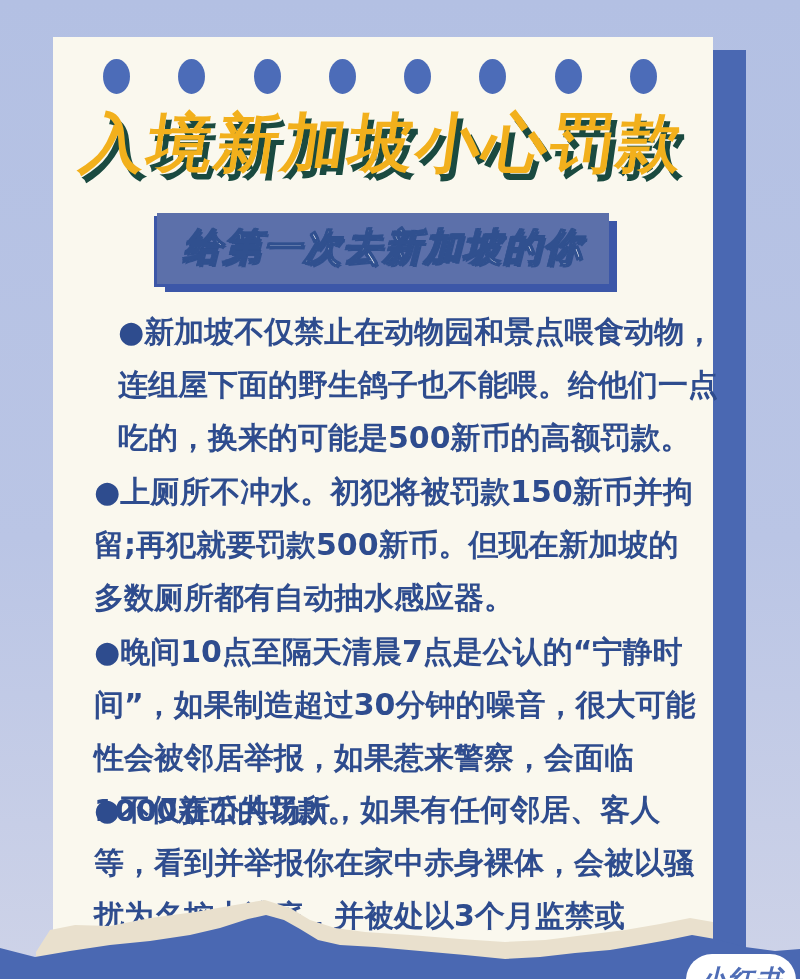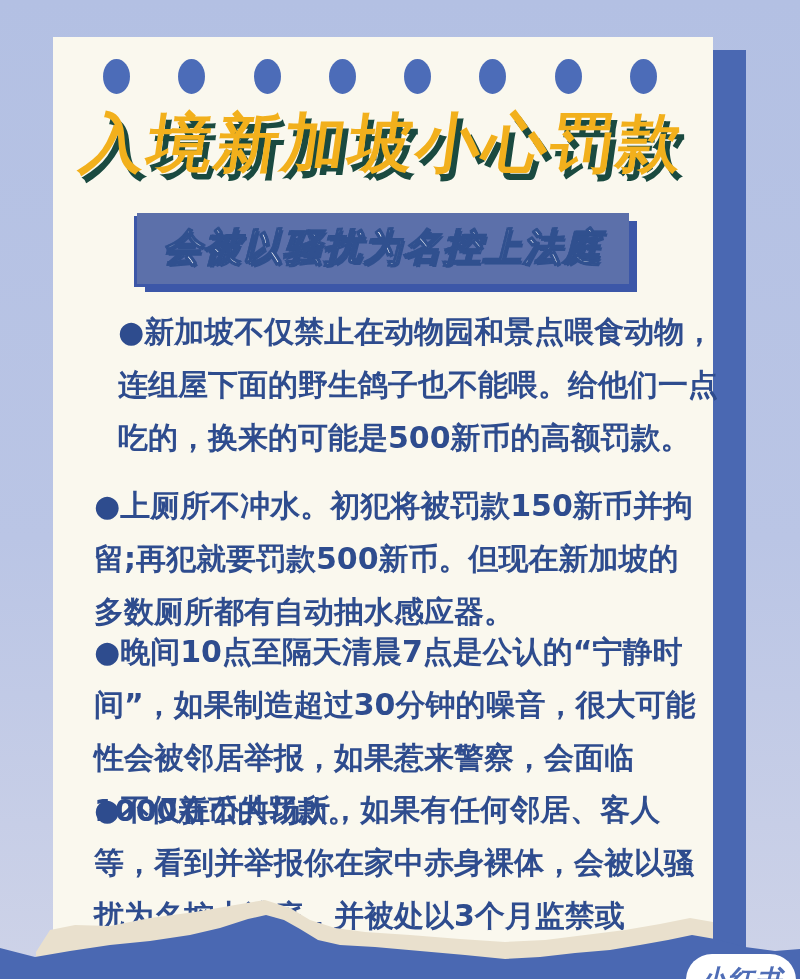--- a/index.html
+++ b/index.html
@@ -50,21 +50,21 @@
     -webkit-text-stroke:1.5px #30508f;
     text-shadow:2px 2px 0 #30508f,-1px 1px 0 #30508f,1px -1px 0 #30508f;
   }
   
   .para{
     position:absolute;left:94px;width:604px;
     font-size:30px;font-weight:bold;line-height:53px;
     color:#2e4c8e;letter-spacing:0px;
     text-align:left;
   }
-  .p1{top:305px;margin-left:24px;} .p2{top:479px;} .p3{top:625px;} .p4{top:783px;}
+  .p1{top:305px;margin-left:24px;} .p2{top:465px;} .p3{top:625px;} .p4{top:783px;}
   
   .torn{
     position:absolute;left:0;top:849px;width:800px;height:130px;
   }
   
   .watermark{
     position:absolute;left:686px;top:954px;width:110px;height:52px;
     background:#ffffff;border-radius:26px;
     display:flex;justify-content:center;align-items:flex-start;
     padding-top:8px;box-sizing:border-box;
@@ -88,21 +88,21 @@
   <div class="dot"></div>
   <div class="dot"></div>
   <div class="dot"></div>
   <div class="dot"></div>
 </div>
 
 <div class="title">入境新加坡小心罚款</div>
 
 <div class="banner-wrap">
   <div class="banner">
-    <span>会被以骚扰为名控上法庭</span>
+    <span>给第一次去新加坡的你</span>
   </div>
 </div>
 
 <div class="para p1">●新加坡不仅禁止在动物园和景点喂食动物，连组屋下面的野生鸽子也不能喂。给他们一点吃的，换来的可能是500新币的高额罚款。</div>
 <div class="para p2">●上厕所不冲水。初犯将被罚款150新币并拘留;再犯就要罚款500新币。但现在新加坡的多数厕所都有自动抽水感应器。</div>
 <div class="para p3">●晚间10点至隔天清晨7点是公认的“宁静时间”，如果制造超过30分钟的噪音，很大可能性会被邻居举报，如果惹来警察，会面临1000新币的罚款。</div>
 <div class="para p4">●不仅在公共场所，如果有任何邻居、客人等，看到并举报你在家中赤身裸体，会被以骚扰为名控上法庭，并被处以3个月监禁或2000新币的罚款。</div>
 
 <svg class="torn" viewBox="0 0 800 130" preserveAspectRatio="none">
 

